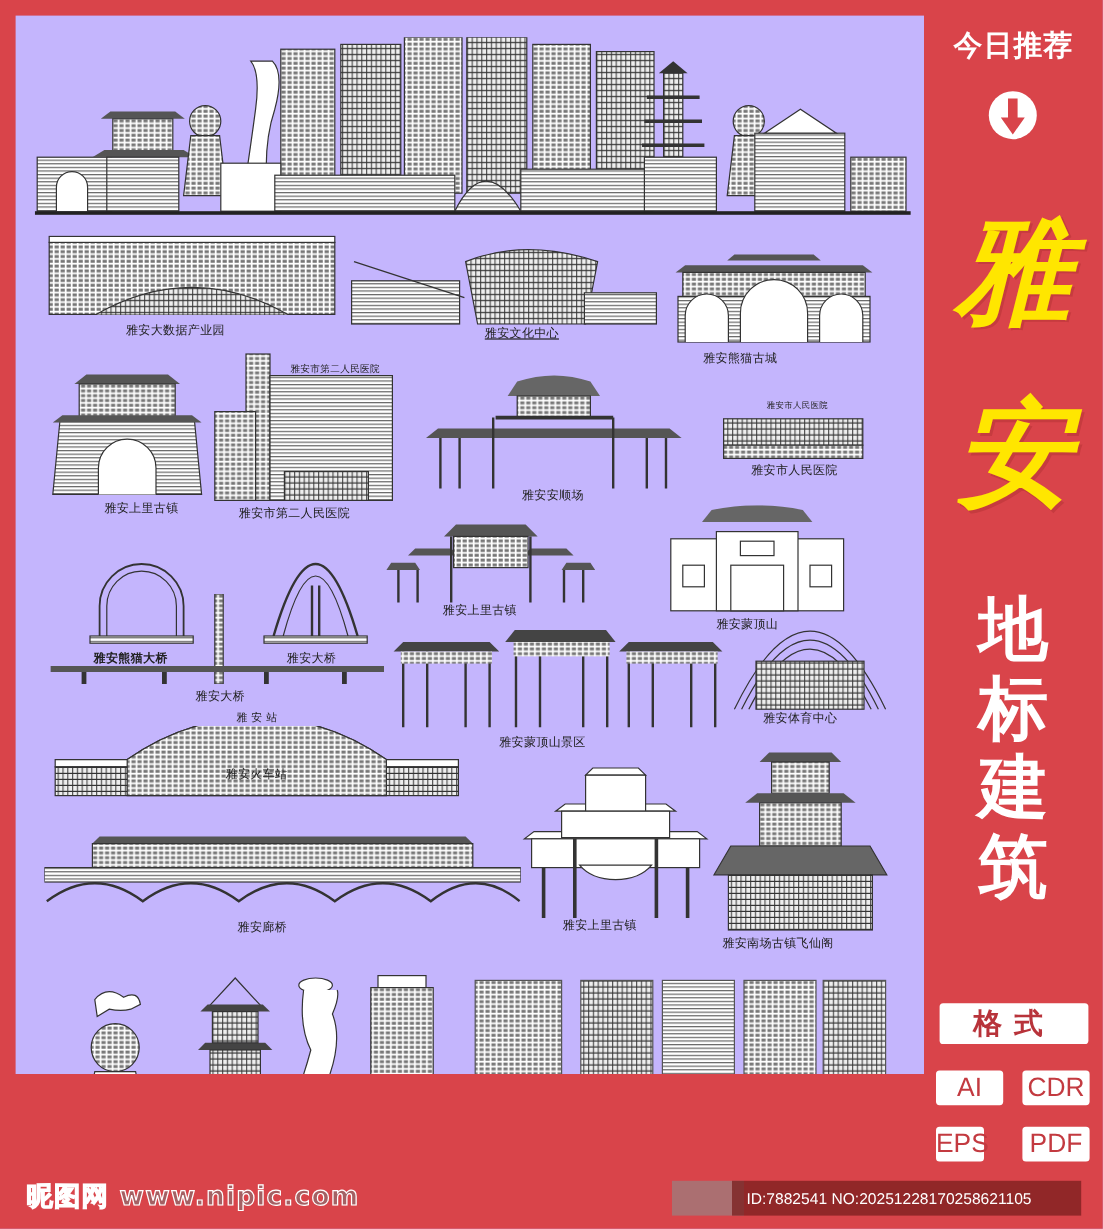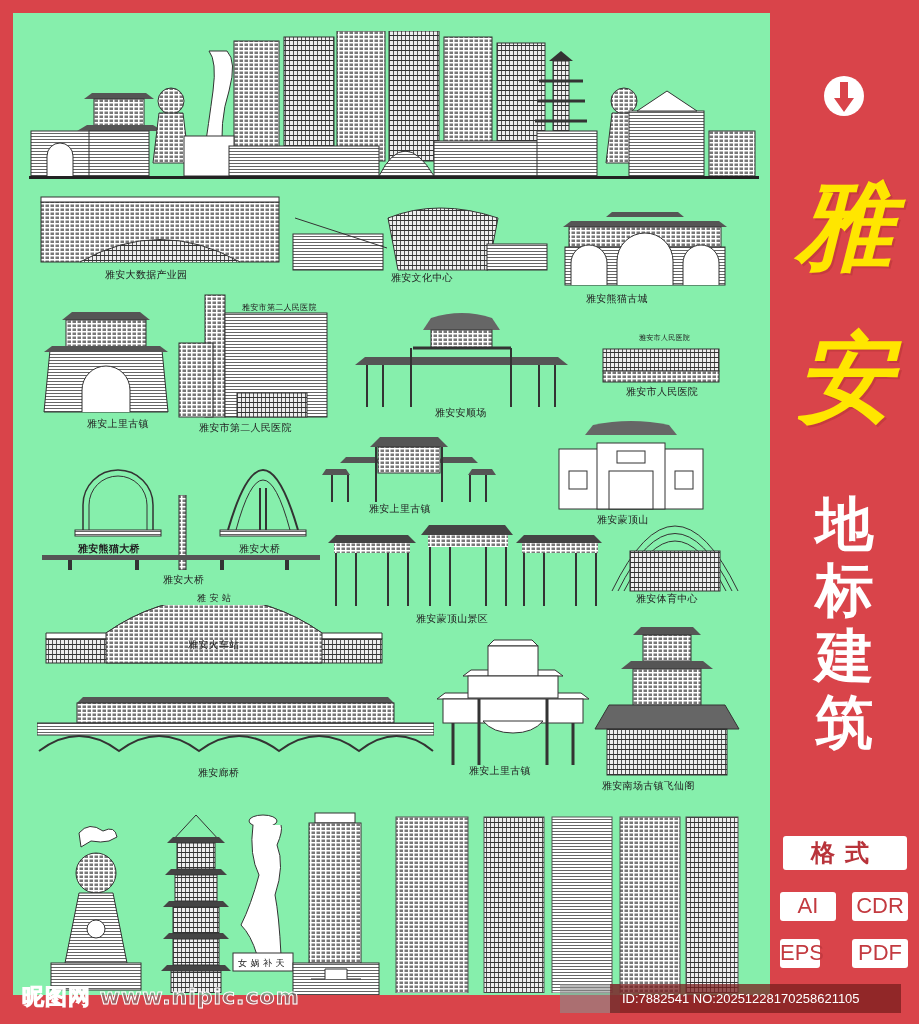--- a/index.html
+++ b/index.html
@@ -1,19 +1,19 @@
 <!DOCTYPE html>
 <html><head>
 <meta charset="utf-8">
 <style>
   * { box-sizing: border-box; margin: 0; padding: 0; }
   html, body { width: 919px; height: 1024px; overflow: hidden; }
   body { background: #d9444a; font-family: "DejaVu Sans", sans-serif; position: relative; }
 
-  .panel { position: absolute; left: 13px; top: 13px; width: 757px; height: 982px; background: #86efac; overflow: hidden; }
+  .panel { position: absolute; left: 13px; top: 13px; width: 757px; height: 882px; background: #c4b5fd; overflow: hidden; }
 
   .lm { position: absolute; }
   .lm svg { display: block; width: 100%; height: 100%; }
   .cap { position: absolute; font-size: 10px; color: #222; white-space: nowrap; letter-spacing: 0.3px; }
 
   
   .rail { position: absolute; left: 770px; top: 0; width: 149px; height: 1024px; }
   .rec-title { position: absolute; left: 0; top: 22px; width: 149px; text-align: center; color: #fff; font-weight: bold; font-size: 24px; letter-spacing: 1px; }
   .rec-arrow { position: absolute; left: 54px; top: 76px; width: 40px; height: 40px; border-radius: 50%; background: #fff; }
   .big-yellow { position: absolute; left: 0; width: 149px; text-align: center; color: #ffe600; font-family: "DejaVu Serif", serif; font-weight: bold; font-size: 96px; line-height: 1; font-style: italic; text-shadow: 2px 2px 0 #c63b3f; }
@@ -98,21 +98,21 @@
   <div class="cap" style="left:92px;top:255px;">雅安大数据产业园</div>
 
   <div class="lm" style="left:279px;top:193px;width:256px;height:65px;">
     <svg viewBox="0 0 256 65" preserveAspectRatio="none">
       <rect x="1" y="28" width="90" height="36" fill="url(#hl)" stroke="#333"></rect>
       <path d="M3 12 L95 42" stroke="#333"></path>
       <path d="M96 12 q50 -20 110 0 l-10 52 h-90z" fill="url(#win2)" stroke="#333"></path>
       <rect x="195" y="38" width="60" height="26" fill="url(#hl)" stroke="#333"></rect>
     </svg>
   </div>
-  <div class="cap" style="left:378px;top:258px;">雅安文化中心</div>
+  <div class="cap" style="left:391px;top:258px;text-decoration:underline;">雅安文化中心</div>
 
   <div class="lm" style="left:548px;top:198px;width:168px;height:75px;">
     <svg viewBox="0 0 168 75" preserveAspectRatio="none">
       <path d="M2 16 h164 l-8 -6 h-148z" fill="#555"></path>
       <rect x="8" y="16" width="152" height="20" fill="url(#win)" stroke="#333"></rect>
       <rect x="4" y="36" width="160" height="38" fill="url(#hl)" stroke="#333"></rect>
       <path d="M10 74 v-22 a18 18 0 0 1 36 0 v22 M56 74 v-24 a28 28 0 0 1 56 0 v24 M122 74 v-22 a18 18 0 0 1 36 0 v22" fill="#fff" stroke="#333"></path>
       <path d="M45 6 h78 l-6 -5 h-66z" fill="#555"></path>
     </svg>
   </div>
@@ -336,20 +336,21 @@
       <rect x="90" y="4" width="60" height="176" fill="url(#win2)" stroke="#555"></rect>
       <rect x="158" y="4" width="60" height="176" fill="url(#hl)" stroke="#555"></rect>
       <rect x="226" y="4" width="60" height="176" fill="url(#win)" stroke="#555"></rect>
       <rect x="292" y="4" width="52" height="176" fill="url(#win2)" stroke="#555"></rect>
     </svg>
   </div>
 
 </div>
 
 <div class="rail">
+  <div class="rec-title">今日推荐</div>
   <div class="rec-arrow">
     <svg viewBox="0 0 40 40" width="40" height="40">
         <path d="M16 6 h8 v16 h6 l-10 14 l-10 -14 h6z" fill="#d9444a"></path>
       </svg>
   </div>
 
   <div class="big-yellow" style="top:178px;">雅</div>
   <div class="big-yellow" style="top:330px;">安</div>
 
   <div class="big-white" style="top:492px;">地</div>

